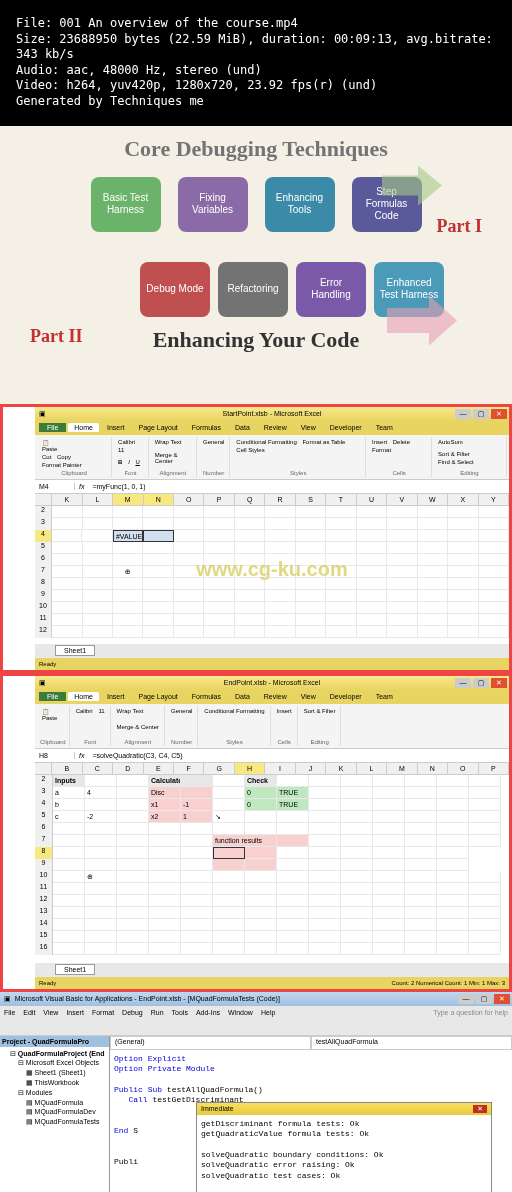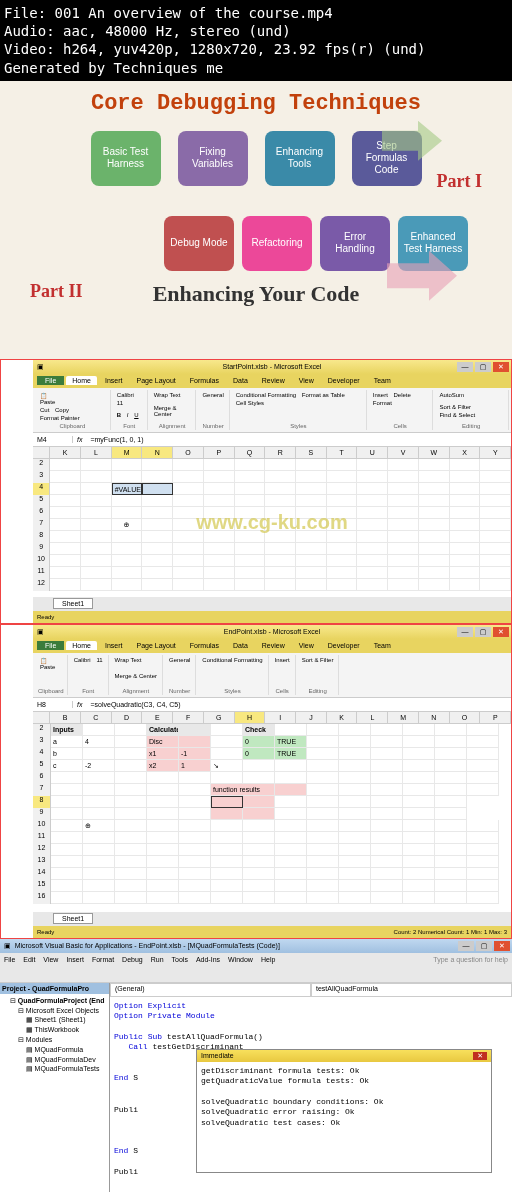--- a/index.html
+++ b/index.html
@@ -1,32 +1,32 @@
 <!DOCTYPE html>
 <html><head>
 <meta charset="utf-8">
 <style>
 * { margin: 0; padding: 0; box-sizing: border-box; }
 body { font-family: Arial, sans-serif; font-size: 8px; background: #fff; width: 512px; }
 
-.meta-header { background: #000; color: #fff; font-size: 14px; padding: 4px; font-family: monospace; line-height: 1.3; }
+.meta-header { background: #000; color: #fff; font-size: 12px; padding: 16px; font-family: monospace; line-height: 1.3; }
 
 .slide { background: #f5f0e6; padding: 10px 20px; position: relative; height: 278px; }
-.slide-title { font-family: Liberation Mono, monospace; font-size: 22px; font-weight: bold; color: #c2410c; text-align: center; margin-bottom: 15px; }
+.slide-title { font-family: Liberation Serif, serif; font-size: 22px; font-weight: bold; color: #737373; text-align: center; margin-bottom: 15px; }
 .slide-title2 { font-family: 'Times New Roman', serif; font-size: 22px; font-weight: bold; color: #333; text-align: center; margin-top: 10px; }
 .part-label { font-family: 'Times New Roman', serif; font-size: 18px; font-weight: bold; color: #c23030; }
 .part1 { position: absolute; right: 30px; top: 90px; }
 .part2 { position: absolute; left: 30px; top: 200px; }
 .box-row { display: flex; gap: 17px; justify-content: center; margin-bottom: 30px; }
-.box-row2 { display: flex; gap: 8px; justify-content: center; margin-left: 120px; }
+.box-row2 { display: flex; gap: 8px; margin-left: 120px; }
 .tech-box { width: 70px; height: 55px; border-radius: 8px; color: #fff; display: flex; align-items: center; justify-content: center; text-align: center; font-size: 10px; line-height: 1.2; padding: 4px; }
 .arrow-right { position: absolute; right: 70px; top: 40px; width: 60px; height: 40px; background: #a5c985; clip-path: polygon(0 25%, 60% 25%, 60% 0, 100% 50%, 60% 100%, 60% 75%, 0 75%); opacity: 0.6; }
 .arrow-right2 { position: absolute; right: 55px; top: 170px; width: 70px; height: 50px; background: #e8a0b5; clip-path: polygon(0 25%, 60% 25%, 60% 0, 100% 50%, 60% 100%, 60% 75%, 0 75%); opacity: 0.6; }
 
-.excel-window { border: 1px solid #ef4444; font-size: 7px; padding-left: 32px; }
+.excel-window { border: 3px solid #ef4444; font-size: 7px; padding-left: 32px; }
 .excel-titlebar { background: linear-gradient(#f8e88c, #e8d460); height: 14px; display: flex; align-items: center; padding: 0 4px; position: relative; }
 .excel-titlebar-center { position: absolute; left: 50%; transform: translateX(-50%); font-size: 7px; }
 .win-controls { position: absolute; right: 2px; display: flex; gap: 2px; }
 .win-btn { width: 16px; height: 10px; background: #ccc; font-size: 7px; text-align: center; line-height: 10px; }
 .win-btn.close { background: #e05030; color: #fff; }
 
 .ribbon-tabs { display: flex; background: #e8d460; height: 14px; align-items: center; padding-left: 4px; gap: 2px; }
 .ribbon-tab { padding: 1px 6px; font-size: 7px; }
 .ribbon-tab.active { background: #fff; border-radius: 2px 2px 0 0; }
 .file-tab { background: #3b7c3b; color: #fff; padding: 1px 8px; }
@@ -78,40 +78,41 @@
 .immediate-window { position: absolute; bottom: 40px; right: 20px; width: 296px; background: #fff; border: 1px solid #888; }
 .immediate-title { background: linear-gradient(#f8e05c, #e8c840); padding: 2px 4px; font-size: 7px; display: flex; justify-content: space-between; }
 .immediate-content { font-family: 'Courier New', monospace; font-size: 8px; padding: 4px; line-height: 1.3; white-space: pre; height: 110px; }
 .vba-container { position: relative; }
 </style>
 </head>
 <body>
 
 <div class="meta-header">
   <div>File: 001 An overview of the course.mp4</div>
+  <div>Size: 23688950 bytes (22.59 MiB), duration: 00:09:13, avg.bitrate: 343 kb/s</div>
   <div>Audio: aac, 48000 Hz, stereo (und)</div>
   <div>Video: h264, yuv420p, 1280x720, 23.92 fps(r) (und)</div>
   <div>Generated by Techniques me</div>
 </div>
 
 <div class="slide">
   <div class="arrow-right"></div>
   <div class="arrow-right2"></div>
   <div class="slide-title">Core Debugging Techniques</div>
   <div class="box-row">
     <div class="tech-box" style="background:#6bb36b">Basic Test Harness</div>
     <div class="tech-box" style="background:#8a6ba8">Fixing Variables</div>
     <div class="tech-box" style="background:#3a8aa8">Enhancing Tools</div>
     <div class="tech-box" style="background:#5a5a9a">Step Formulas Code</div>
   </div>
   <div class="part-label part1">Part I</div>
   <div class="part-label part2">Part II</div>
   <div class="box-row2">
     <div class="tech-box" style="background:#c05050">Debug Mode</div>
-    <div class="tech-box" style="background:#ec4899">Refactoring</div>
+    <div class="tech-box" style="background:#737373">Refactoring</div>
     <div class="tech-box" style="background:#7a5aa8">Error Handling</div>
     <div class="tech-box" style="background:#4a9ab8">Enhanced Test Harness</div>
   </div>
   <div class="slide-title2">Enhancing Your Code</div>
 </div>
 
 <div class="excel-window">
   <div class="excel-titlebar">
     <span>▣</span>
     <span class="excel-titlebar-center">StartPoint.xlsb - Microsoft Excel</span>

